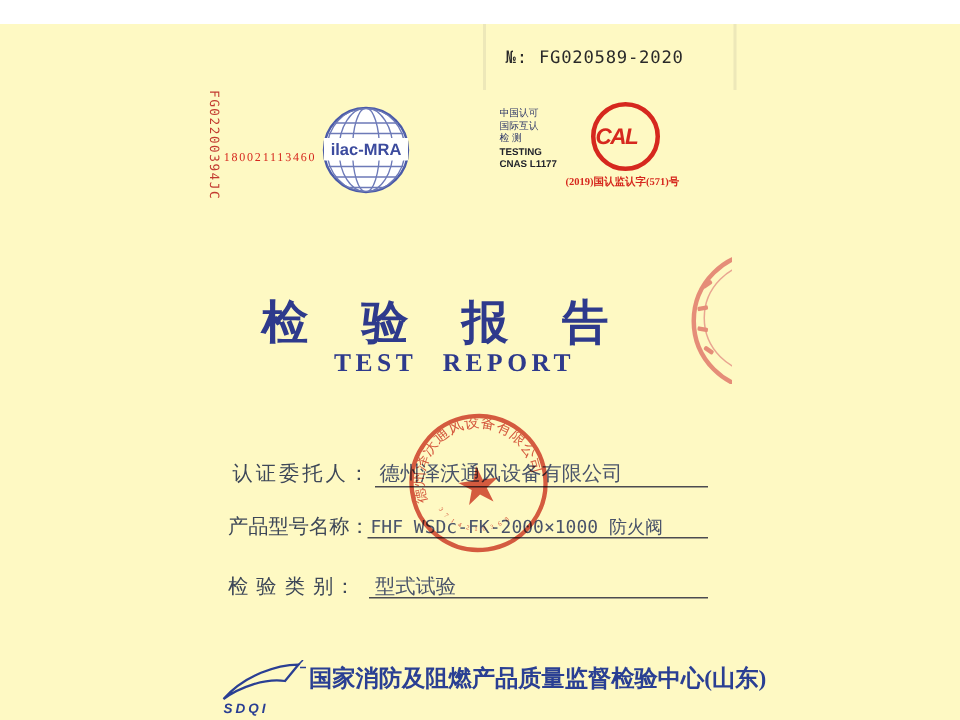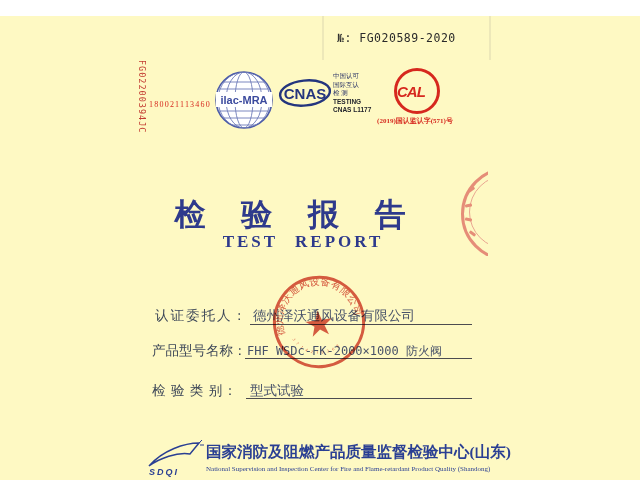--- a/index.html
+++ b/index.html
@@ -82,26 +82,20 @@
         <ellipse cx="30" cy="32" rx="9" ry="28"></ellipse>
         <ellipse cx="30" cy="32" rx="18" ry="28"></ellipse>
         <ellipse cx="30" cy="32" rx="26" ry="28"></ellipse>
         <path d="M4,14 H56 M2,21 H58 M2,43 H58 M4,50 H56 M8,57 H52"></path>
       </g>
       <rect x="2" y="24" width="56" height="15" fill="#ffffff"></rect>
       <text x="30" y="35.5" text-anchor="middle" font-size="11" font-weight="bold" font-family="Liberation Sans, sans-serif" fill="#3c4b9e">ilac-MRA</text>
     </svg>
   </div>
 
-  <div class="cnas">
-    <svg width="54" height="34" viewBox="0 0 54 34">
-      <ellipse cx="27" cy="17" rx="25" ry="12.5" fill="none" stroke="#24357e" stroke-width="2.4" transform="rotate(-6 27 17)"></ellipse>
-      <text x="27" y="22.5" text-anchor="middle" font-size="15" font-weight="bold" font-family="Liberation Sans, sans-serif" fill="#24357e">CNAS</text>
-    </svg>
-  </div>
   <div class="cnas-caption">
     <div>中国认可</div>
     <div>国际互认</div>
     <div>检 测</div>
     <div class="b">TESTING</div>
     <div class="b">CNAS L1177</div>
   </div>
 
   <div class="cal-ring">
     <span>CAL</span>
@@ -150,15 +144,14 @@
   </div>
 
   <div class="sdqi-logo">
     <svg width="58" height="28" viewBox="0 0 58 28">
       <path d="M2,26 C16,10 38,3 52,3 L43,14 C30,12 13,18 2,26 Z" fill="none" stroke="#2a3f93" stroke-width="1.5"></path>
       <path d="M52,3 l3,-3 M53,5 l4,0" stroke="#2a3f93" stroke-width="1"></path>
     </svg>
   </div>
   <div class="sdqi-text">SDQI</div>
   <div class="footer-cn">国家消防及阻燃产品质量监督检验中心(山东)</div>
-  <div class="footer-en">National Supervision and Inspection Center for Fire and Flame-retardant Product Quality (Shandong)</div>
 
 </div>
 
 </body></html>

